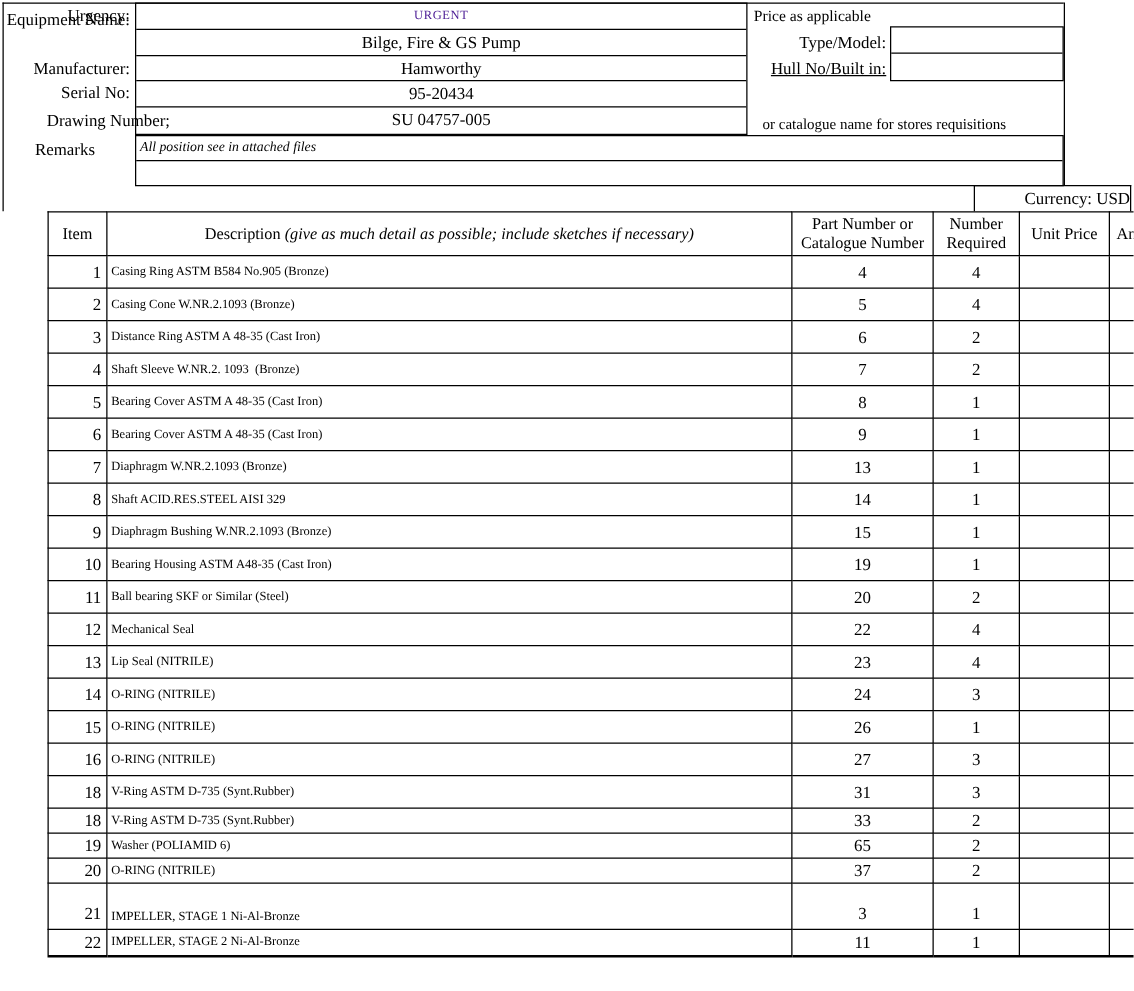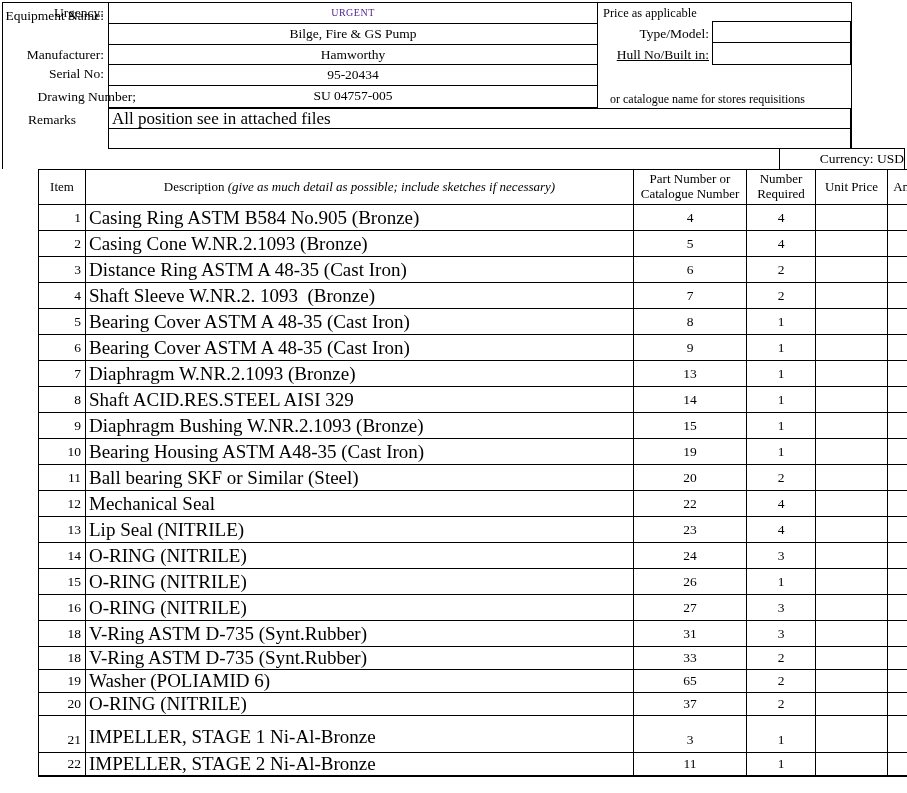--- a/index.html
+++ b/index.html
@@ -8,21 +8,21 @@
     font-family:"Liberation Serif","DejaVu Serif",serif; color:#000; overflow:hidden;
   }
   
   .flabel { position:absolute; left:0; width:104px; text-align:right; font-size:13.5px; line-height:21px; white-space:nowrap; }
   .flabel.remarks { text-align:center; }
   .value-stack { position:absolute; left:108px; top:2px; width:490px; border:1px solid #000; box-sizing:border-box; }
   .value-cell { height:20.8px; box-sizing:border-box; border-bottom:1px solid #000; text-align:center; font-size:13.5px; line-height:20px; overflow:hidden; }
   .value-cell:last-child { border-bottom:none; }
   .value-urgent { color:#4c1d95; font-weight:normal; font-size:10px; letter-spacing:0.5px; }
   .remarks-box { position:absolute; left:108px; top:108px; width:743px; border:1px solid #000; box-sizing:border-box; }
-  .remarks-row { height:19.5px; box-sizing:border-box; font-size:17px; line-height:19px; padding-left:3px; }
+  .remarks-row { height:19.5px; box-sizing:border-box; font-size:11px; line-height:19px; padding-left:3px;font-style:italic; }
   .remarks-row.first { border-bottom:1px solid #000; }
   .top-border { position:absolute; left:2px; top:2px; width:849px; border-top:1px solid #000; }
   .left-border { position:absolute; left:2px; top:2px; height:167px; border-left:1px solid #000; }
   .right-vline { position:absolute; left:851px; top:2px; height:146px; border-left:1px solid #000; }
   .note { position:absolute; font-size:12.5px; line-height:18px; white-space:nowrap; }
   .delete-note { left:603px; top:4px; }
   .catalogue-note { left:574px; top:90px; font-size:12px;margin-left:36px; }
   .rlabel { position:absolute; text-align:right; font-size:13.5px; line-height:21px; white-space:nowrap; }
   .tm-label { left:578px; top:23px; width:131px; }
   .hull-label { left:578px; top:44px; width:131px;text-decoration:underline; }
@@ -37,21 +37,21 @@
   .parts-table thead tr { height:35px; }
   .hdr { font-size:13px; text-align:center; line-height:1.15; }
   .hdr .it { font-style:italic; }
   tbody tr { height:26px; }
   tbody tr:nth-child(18), tbody tr:nth-child(19), tbody tr:nth-child(20) { height:20px; }
   tbody tr:nth-child(21) { height:37px; vertical-align:bottom; }
   tbody tr:nth-child(21) td { padding-bottom:4px; }
   tbody tr:nth-child(22), tbody tr:nth-child(23) { height:21px;padding-left:13px; }
   tbody tr:last-child td { border-bottom-width:2.5px; }
   td.c-item { text-align:right; padding-right:4px; font-size:13.5px; }
-  td.c-desc { text-align:left; padding-left:3px; font-size:19px; white-space:pre; }
+  td.c-desc { text-align:left; padding-left:3px; font-size:10px; white-space:pre; }
   td.c-part, td.c-qty { text-align:center; font-size:13.5px; }
 </style>
 </head>
 <body>
 
 <div class="sheet">
 
   <div class="top-border"></div>
   <div class="left-border"></div>
   <div class="right-vline"></div>

